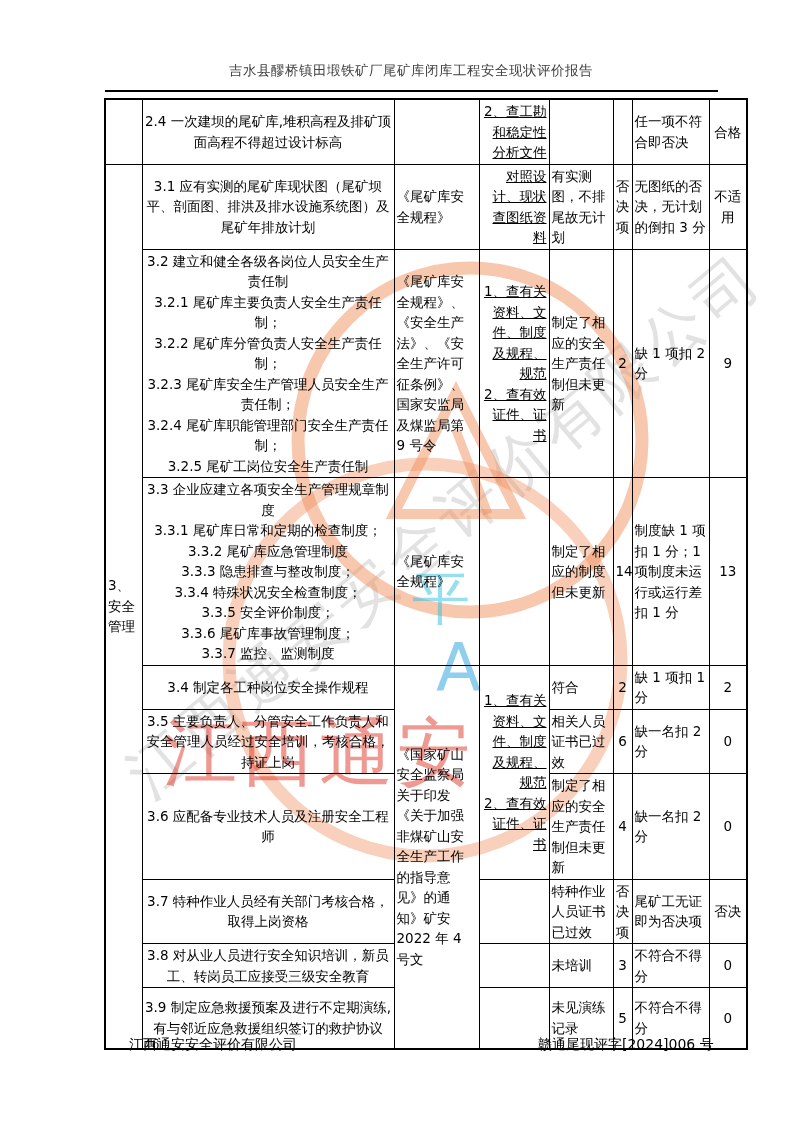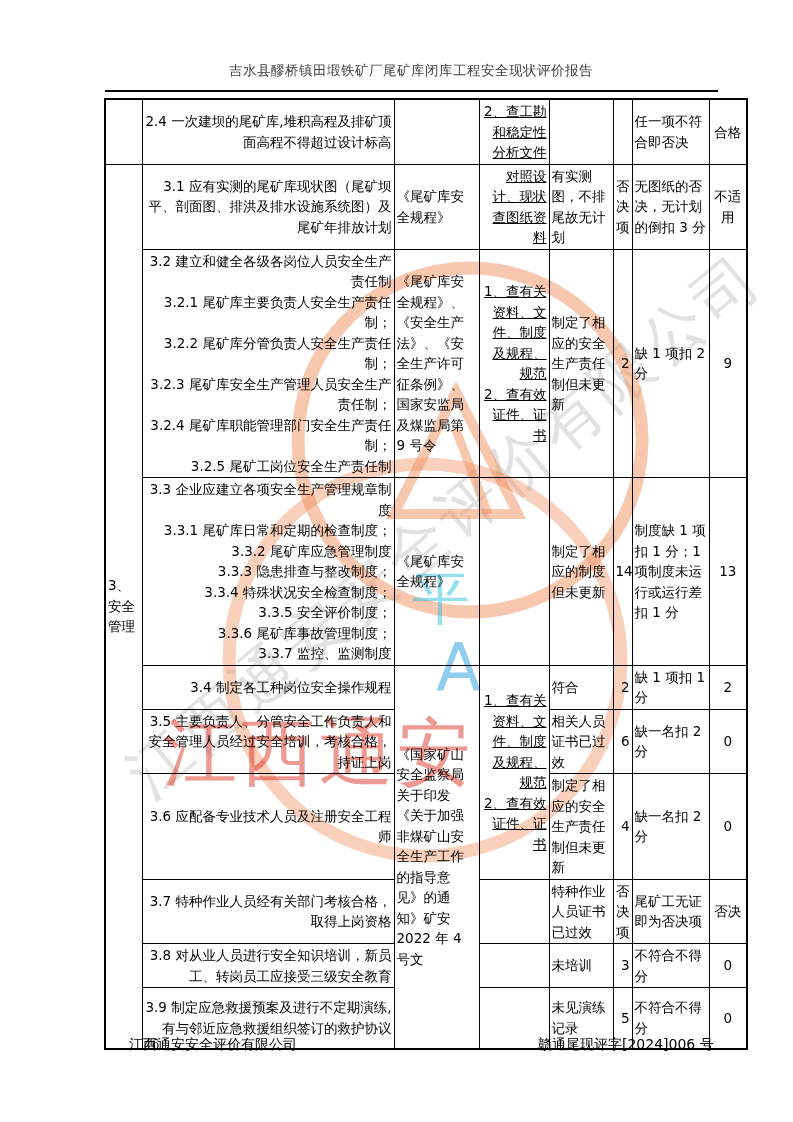--- a/index.html
+++ b/index.html
@@ -19,25 +19,25 @@
   table.eval {
     position:absolute; top:98px; left:104px; z-index:1;
     width:642px; border-collapse:collapse; table-layout:fixed;
     border:2px solid #000; background:transparent;
   }
   table.eval td {
     border:1px solid #000; vertical-align:middle; font-size:13.5px;
     line-height:20.5px; padding:1px 2px; overflow:hidden; background:transparent;
   }
   td.c-cat   { text-align:left; padding:1px 1px; }
-  td.c-item  { text-align:right; white-space:pre-line; }
+  td.c-item  { text-align:center; white-space:pre-line; }
   td.c-basis { text-align:left; }
   td.c-method{ text-align:right; white-space:pre-line;text-decoration:underline; }
   td.c-sit   { text-align:left; line-height:16.5px; }
-  td.c-val   { text-align:right; padding:1px 0; font-size:13px; line-height:18px; }
+  td.c-val   { text-align:center; padding:1px 0; font-size:13px; line-height:18px; }
   td.c-crit  { text-align:left; }
   td.c-score { text-align:center;margin-top:43px; }
   td.basis-merged { padding-bottom:55px; }
   td.vtop { vertical-align:top; }
   .footer-company { position:absolute; left:129px; top:1036px; font-size:14px; z-index:2; }
   .footer-page    { position:absolute; left:104px; top:1038px; width:642px; text-align:left;
                     font-size:12px; font-family:"DejaVu Serif", serif; z-index:2;margin-left:40px; }
   .footer-docno   { position:absolute; left:538px; top:1036px; font-size:14px; z-index:2; }
 </style>
 </head>

